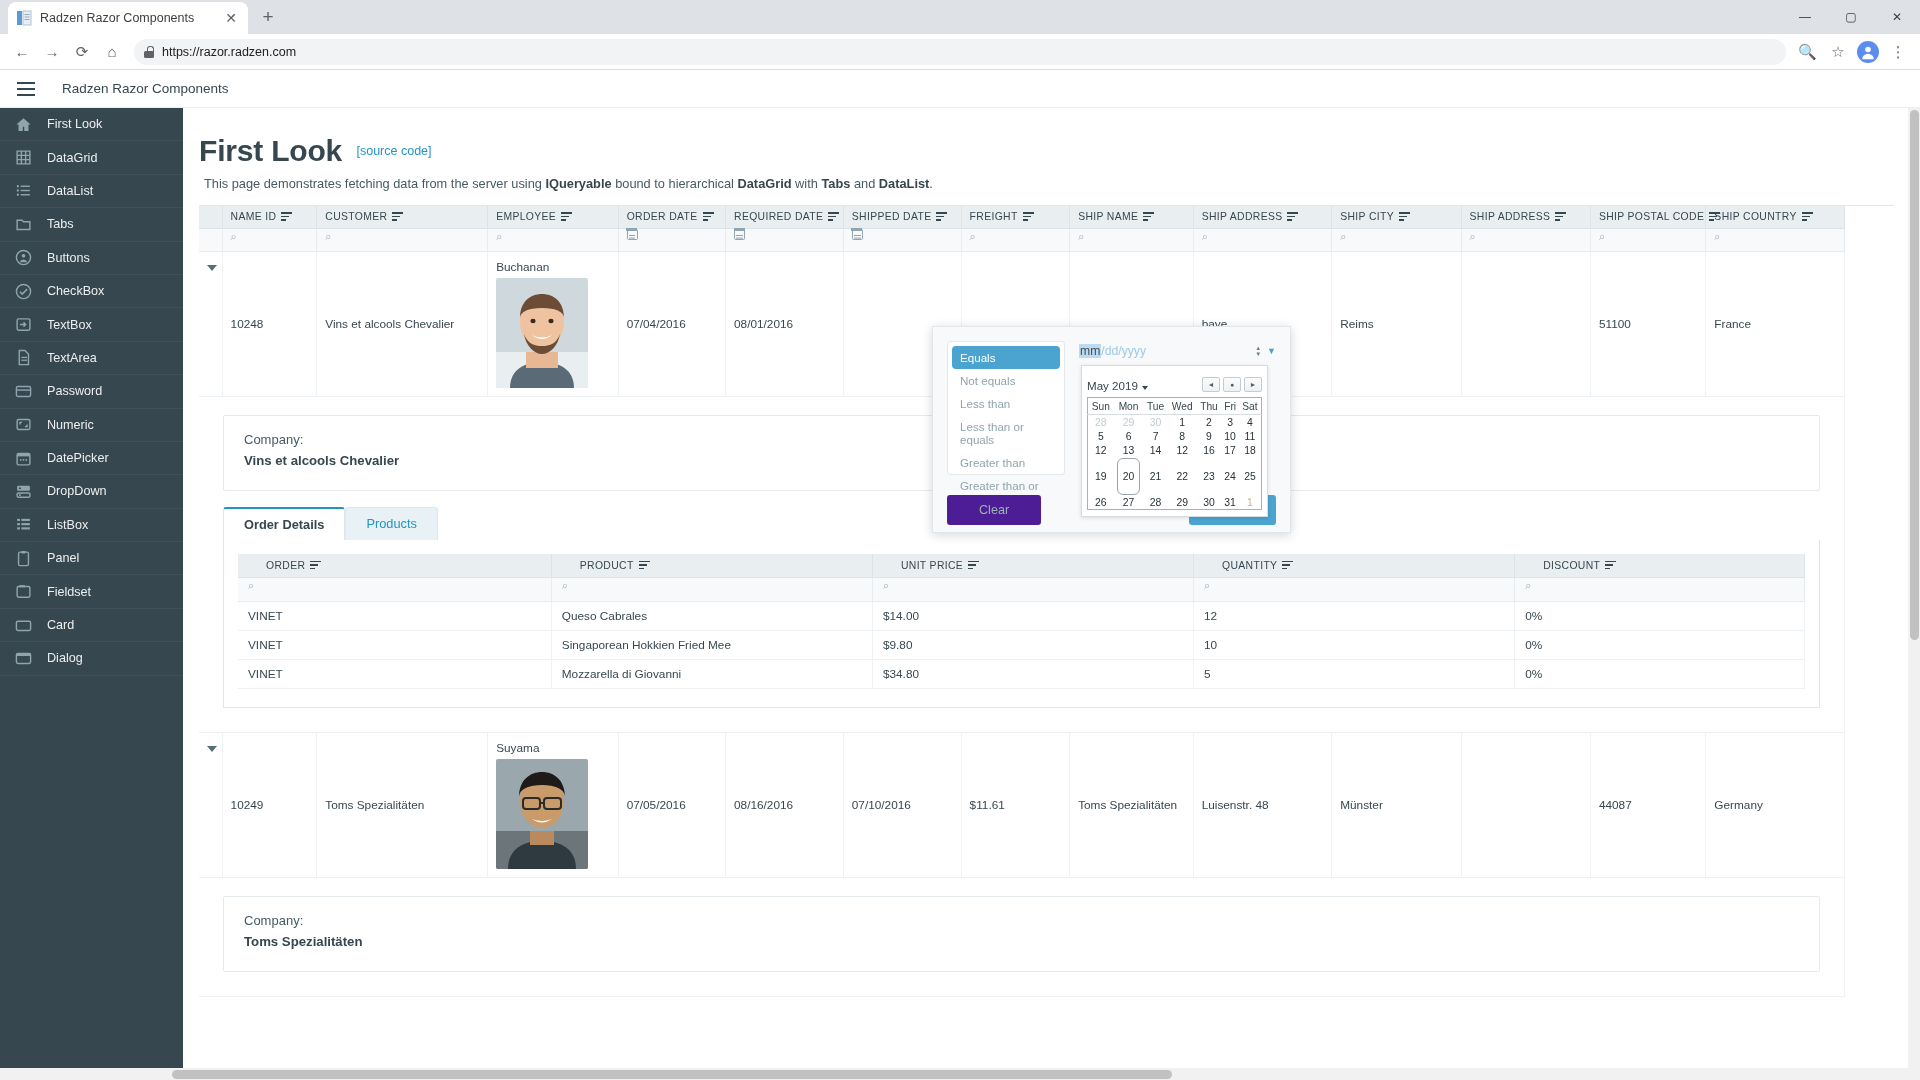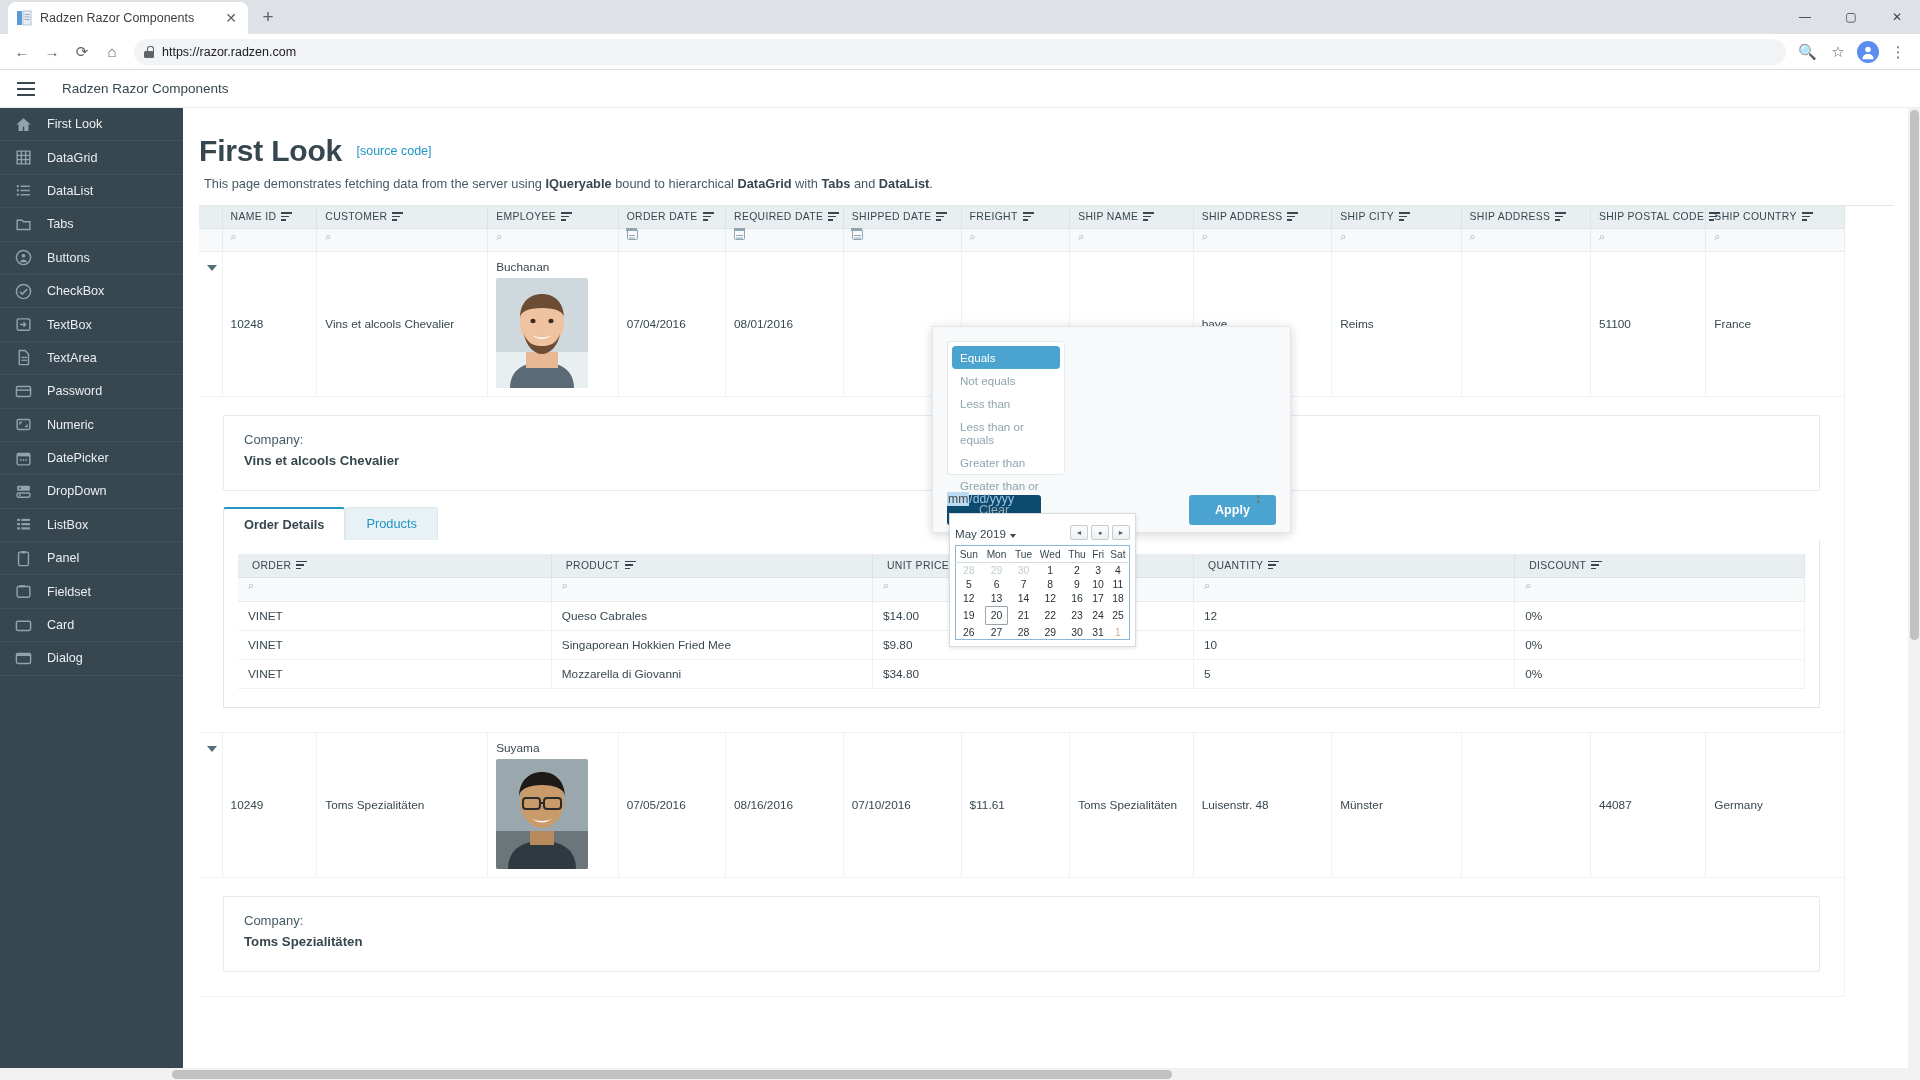--- a/index.html
+++ b/index.html
@@ -131,34 +131,34 @@
   .company-label { font-size: 13px; color:#455a64; margin-bottom: 6px; }
   .company-name { font-size: 13.2px; font-weight: bold; color:#37474f; }
   .tabs-bar { display:flex; gap: 0; padding: 0 16px; margin-top: 6px; }
   .tabh { padding: 8px 20px; font-size: 12.8px; background:#e8f1f6; color:#2196c4;
      border-radius: 3px 3px 0 0; border:1px solid #dde7ec; border-bottom:none; }
   .tabh.active { background:#fff; color:#37474f; border-top: 2px solid #2196c4; font-weight:bold; }
   .subgrid-wrap { margin: 0 16px 16px 16px; background:#fff; border:1px solid #dde7ec; border-top:none;
       padding: 14px 14px 18px 14px;}
   table.sg { border-collapse: collapse; width: 100%; table-layout: fixed; }
   table.sg th { background:#e9eef1; height: 24px; text-align:left; font-weight:normal;
-     font-size: 10.4px; color:#37474f; letter-spacing:.35px; padding: 0 14px;
+     font-size: 10.4px; color:#37474f; letter-spacing:.35px; padding: 0 28px;
      border-right:1px solid #dde4e8; border-bottom:1px solid #dde4e8; }
   table.sg td.filterrow { background:#f7f9fa; height: 24px; border-right:1px solid #e6ecef;
      border-bottom:1px solid #e6ecef; padding: 0 10px; }
   table.sg td { font-size: 11.8px; color:#37474f; padding: 7px 10px;
      border-right:1px solid #eef2f4; border-bottom:1px solid #eef2f4; }
 
   
   .filter-pop {
     position: absolute; left: 749px; top: 218px; width: 359px; height: 207px;
     background: #f7f9fa; border: 1px solid #e0e6e9; box-shadow: 0 2px 10px rgba(0,0,0,.16);
     z-index: 60;
   }
-  .fp-top { display: flex; padding: 14px 14px 0 14px; gap: 14px; height: 160px; flex-direction: column; }
+  .fp-top { display: flex; padding: 14px 14px 0 14px; gap: 14px; height: 160px; }
   .op-list { width: 118px; background:#fff; border:1px solid #e4e9ec; border-radius:3px;
     padding: 4px; height: 134px;}
   .op-item { font-size: 11.6px; color:#90a4ae; padding: 5px 8px; border-radius: 4px; }
   .op-item.sel { background:#4ba3cf; color:#fff; }
   .dp-area { flex: 1; position: relative; }
   .dp-input { display:flex; align-items:center; height: 20px; font-size: 12.2px; }
   .dp-input .mask-mm { background:#b9dcf3; color:#4a4a4a; padding: 0 1px; }
   .dp-input .mask-rest { color: #9ec9e6; }
   .dp-spin { margin-left: auto; display:flex; flex-direction:column; align-items:center; gap:2px;
     color:#6b7b84; font-size:6px; line-height:6px; }
@@ -171,24 +171,24 @@
      border-left:3.5px solid transparent;border-right:3.5px solid transparent;border-top:4.5px solid #37474f;}
   .cal-navs { margin-left:auto; display:flex; gap: 3px; }
   .cal-nav { width: 18px; height: 15px; border:1px solid #c4ccd1; border-radius:2px;
      background: linear-gradient(#fbfcfc,#eef1f3); display:flex; align-items:center;
      justify-content:center; font-size:7px; color:#54626b; }
   table.cal { border-collapse: collapse; width: 100%; border:1px solid #8db7d6; }
   table.cal th { font-size: 10.2px; font-weight: normal; color:#37474f; height: 17px;
      text-align:center; border-bottom:1px solid #d6dde1; }
   table.cal td { font-size: 10.4px; color:#263238; height: 14.6px; text-align:center; padding:0; }
   table.cal td.mute { color:#c2ccd1; }
-  table.cal td.sel span { border:1px solid #9aa5ab; padding: 3px 5px; display:inline-block; border-radius:1px;}
+  table.cal td.sel span { border:1px solid #9aa5ab; padding: 12px 5px; display:inline-block; border-radius:6px;}
   table.cal td.nxt { color:#d6a88e; }
   .fp-btns { display:flex; align-items:center; padding: 8px 14px 0 14px; }
-  .btn-clear { background:#0c4a6e; color:#9fb0b8; font-size:12.6px; padding: 8px 32px;
+  .btn-clear { background:#4c1d95; color:#9fb0b8; font-size:12.6px; padding: 8px 32px;
      border-radius:3px; border:none; }
   .btn-apply { margin-left:auto; background:#4ba3cf; color:#fff; font-size:12.6px;
      padding: 8px 26px; border-radius:3px; border:none; font-weight:bold; }
 
   
   .vscroll { position:absolute; right:0; top:0; width: 12px; height: 100%; background:#f1f1f1; }
   .vthumb { position:absolute; right:1px; top: 2px; width:9px; height: 530px; background:#c1c1c1; border-radius:5px; }
   .hscroll { position:absolute; left:0; bottom:0; height: 12px; width: calc(100% - 12px); background:#f1f1f1; }
   .hthumb { position:absolute; left: 172px; bottom:1px; width: 1000px; height:9px; background:#c1c1c1; border-radius:5px; }
 </style>

